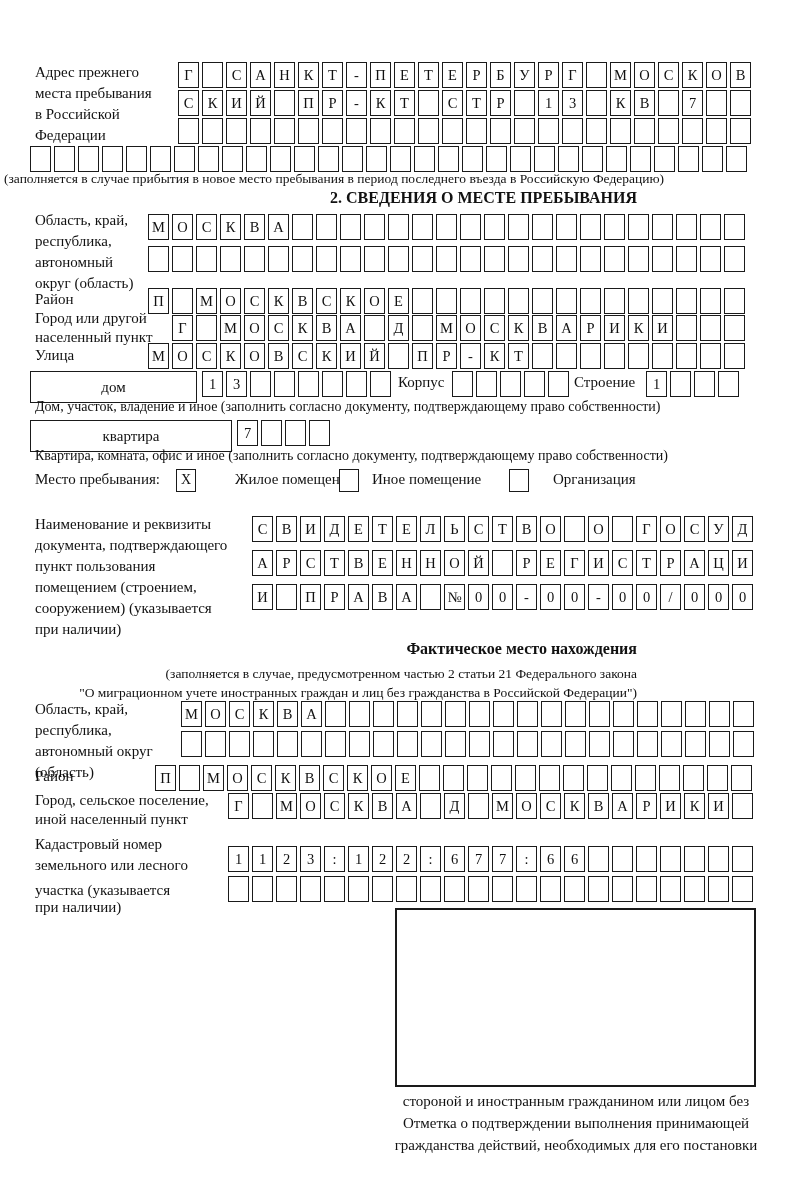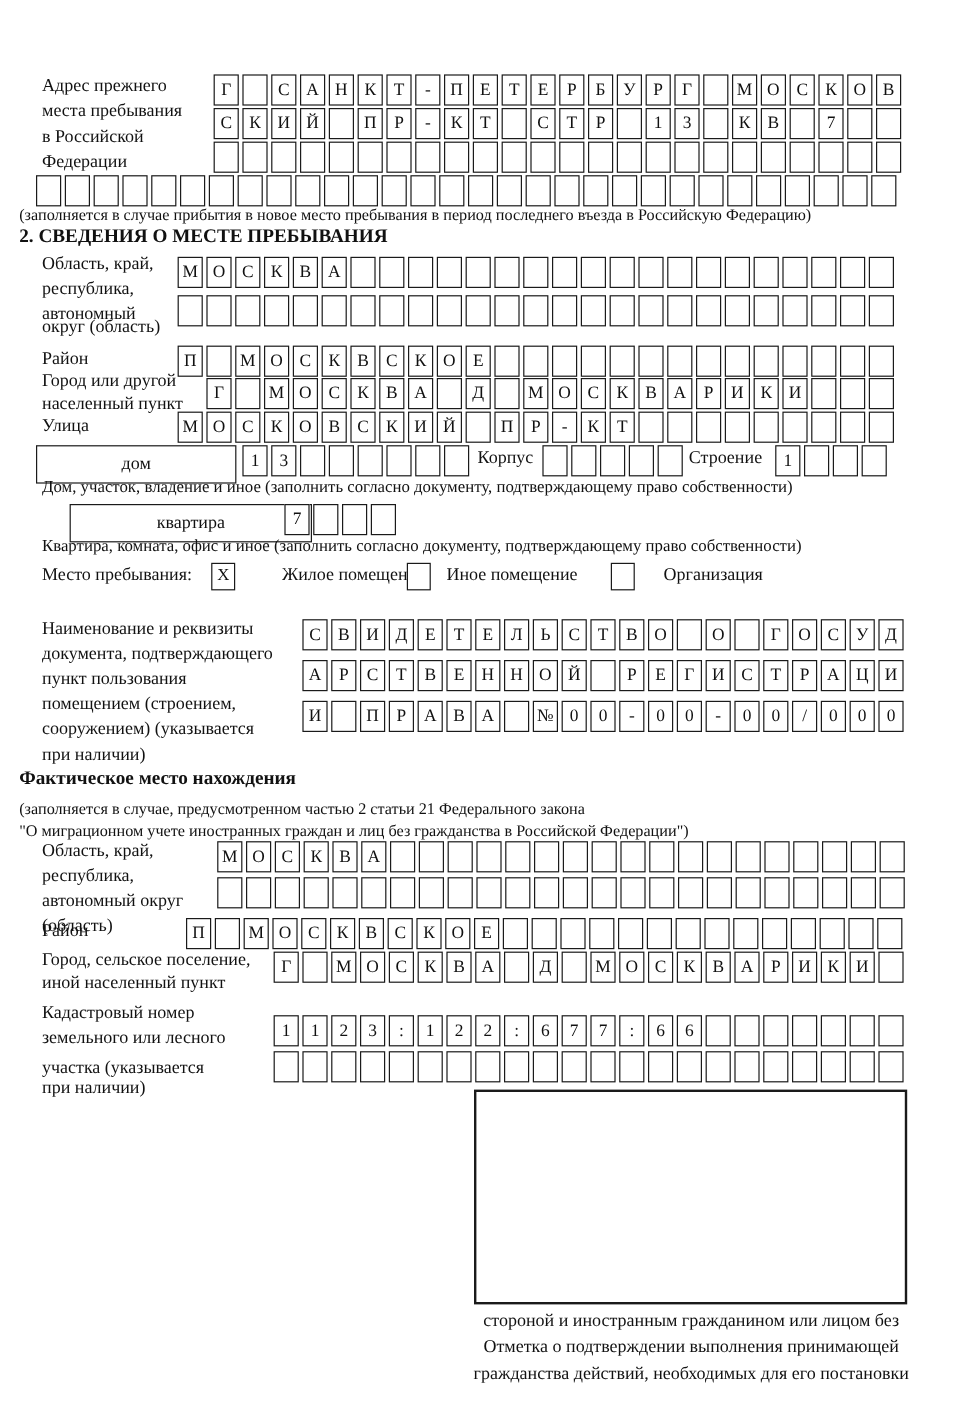--- a/index.html
+++ b/index.html
@@ -1,20 +1,20 @@
 <!DOCTYPE html>
 <html><head>
 <meta charset="utf-8">
 <style>
   html,body{margin:0;padding:0;background:#fff;}
   .page{position:relative;width:800px;height:1180px;background:#ffffff;
         font-family:"Liberation Serif","DejaVu Serif",serif;color:#111;overflow:hidden;}
   .lab{position:absolute;font-size:15px;white-space:nowrap;}
   .small{font-size:13.5px;}
-  .center{left:16px;width:633px;text-align:left;}
+  .center{left:4px;width:633px;text-align:right;}
   .title{font-weight:bold;font-size:16px;}
   .cells{position:absolute;display:flex;gap:3px;}
   .cell{width:21px;height:26px;box-sizing:border-box;border:1.7px solid #1a1a1a;
         display:flex;align-items:center;justify-content:center;font-size:14.5px;background:#fff;}
   .boxfield{position:absolute;height:32px;box-sizing:border-box;border:1.7px solid #1a1a1a;
         display:flex;align-items:center;justify-content:center;font-size:15px;background:#fff;}
   .cb{position:absolute;width:20px;height:23px;box-sizing:border-box;border:1.7px solid #1a1a1a;
         text-align:center;font-size:14px;line-height:20px;background:#fff;}
   .stamp{position:absolute;border:2px solid #1a1a1a;background:#fff;}
   .caption{position:absolute;text-align:center;font-size:15px;line-height:22px;}
@@ -139,21 +139,21 @@
       <span class="cell"></span>
       <span class="cell"></span>
     </div>
   <div class="lab small center" style="top:171px;">(заполняется в случае прибытия в новое место пребывания в период последнего въезда в Российскую Федерацию)</div>
 
   <div class="lab title center" style="top:189px;">2. СВЕДЕНИЯ О МЕСТЕ ПРЕБЫВАНИЯ</div>
 
   <div class="lab" style="top:212px;left:35px;">Область, край,</div>
   <div class="lab" style="top:233px;left:35px;">республика,</div>
   <div class="lab" style="top:254px;left:35px;">автономный</div>
-  <div class="lab" style="top:265px;left:35px;">округ (область)</div>
+  <div class="lab" style="top:275px;left:35px;">округ (область)</div>
   <div class="cells" style="top:214px;left:148px;">
       <span class="cell">М</span>
       <span class="cell">О</span>
       <span class="cell">С</span>
       <span class="cell">К</span>
       <span class="cell">В</span>
       <span class="cell">А</span>
       <span class="cell"></span>
       <span class="cell"></span>
       <span class="cell"></span>
@@ -310,21 +310,21 @@
     </div>
   <div class="lab" style="top:374px;left:574px;">Строение</div>
   <div class="cells" style="top:371px;left:646px;">
       <span class="cell">1</span>
       <span class="cell"></span>
       <span class="cell"></span>
       <span class="cell"></span>
     </div>
   <div class="lab" style="top:399px;left:35px;font-size:14px;">Дом, участок, владение и иное (заполнить согласно документу, подтверждающему право собственности)</div>
 
-  <div class="boxfield" style="top:420px;left:30px;width:202px;margin-left:28px;">квартира</div>
+  <div class="boxfield" style="top:420px;left:30px;width:202px;">квартира</div>
   <div class="cells" style="top:420px;left:237px;">
       <span class="cell">7</span>
       <span class="cell"></span>
       <span class="cell"></span>
       <span class="cell"></span>
     </div>
   <div class="lab" style="top:448px;left:35px;font-size:14px;">Квартира, комната, офис и иное (заполнить согласно документу, подтверждающему право собственности)</div>
 
   <div class="lab" style="top:471px;left:35px;">Место пребывания:</div>
   <div class="cb" style="top:469px;left:176px;">X</div>

